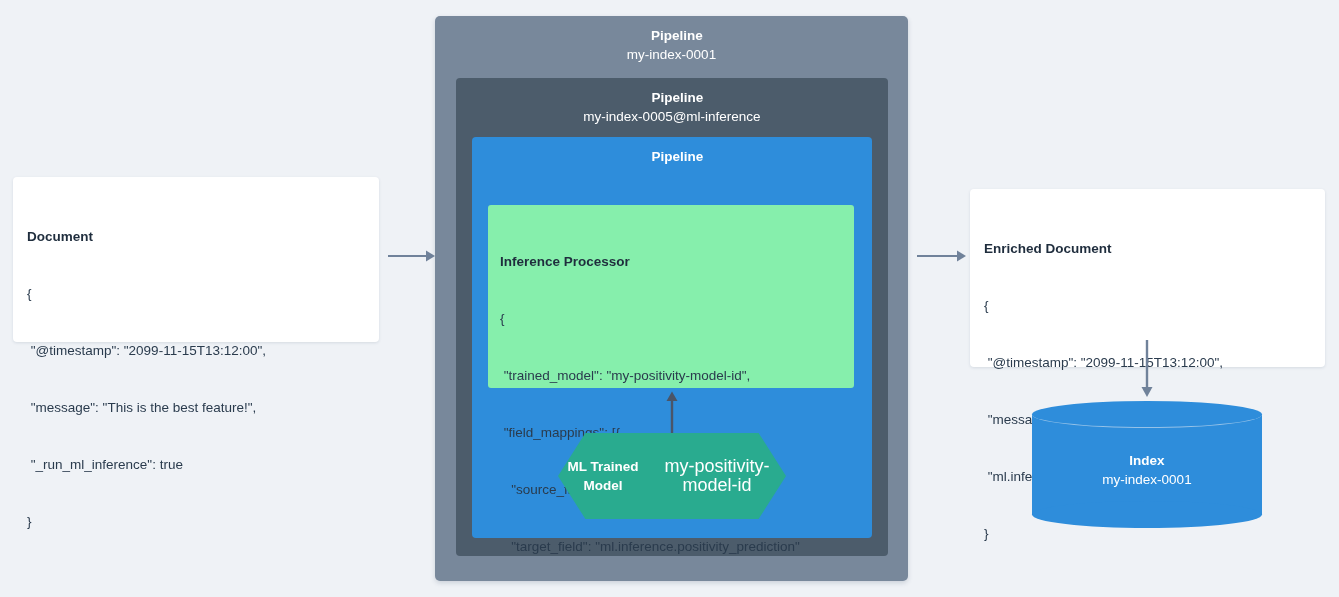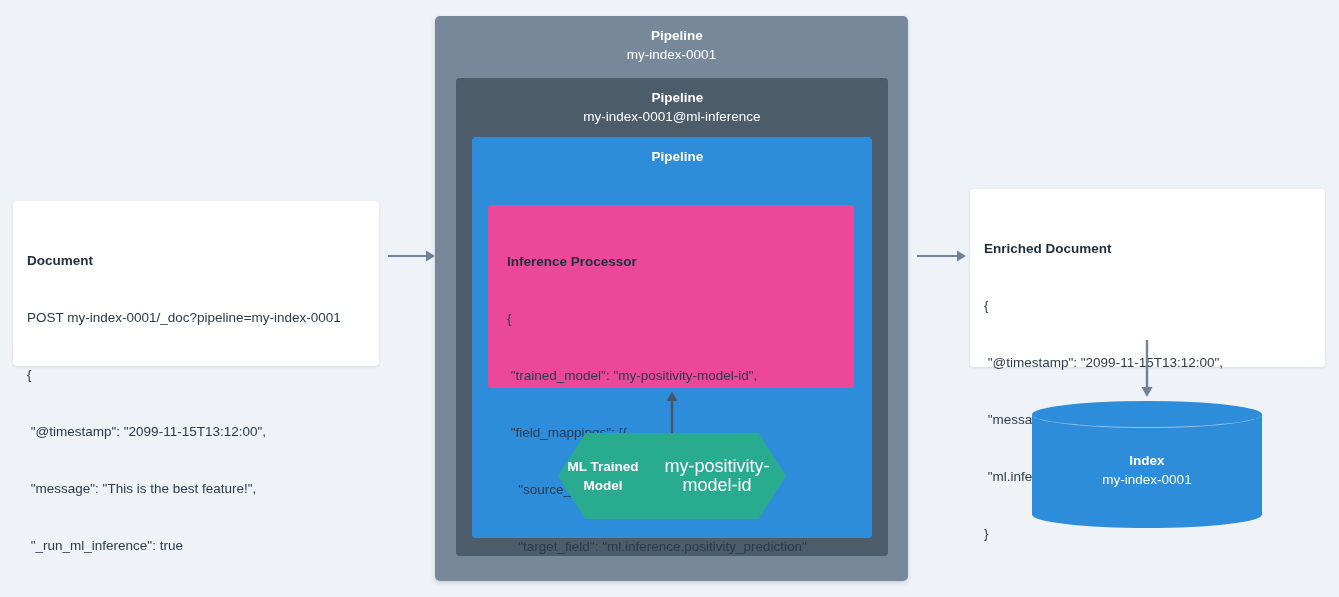--- a/index.html
+++ b/index.html
@@ -93,24 +93,24 @@
     line-height: 20px;
   }
 
   
   .processor {
     position: absolute;
     left: 16px;
     top: 68px;
     width: 366px;
     height: 183px;
-    background: #ec4899;
+    background: #86efac;
     border-radius: 3px;
     box-sizing: border-box;
-    padding: 9px 19px;
+    padding: 9px 12px;
     font-size: 13.5px;
     line-height: 19px;
     color: #2a3b4d;
     white-space: pre;
   }
   .processor .card-title {
     font-weight: bold;
     display: block;
     color: #1f2d3d;
   }
@@ -206,23 +206,22 @@
   
   .arrow {
     position: absolute;
   }
 </style>
 </head>
 <body>
 
 <div class="canvas">
 
-  <div class="doc-card" style="left:13px; top:177px; width:366px; height:165px;margin-top:24px;">
+  <div class="doc-card" style="left:13px; top:177px; width:366px; height:165px;">
     <span class="card-title">Document</span>
-    <span class="code-line">POST my-index-0001/_doc?pipeline=my-index-0001</span>
     <span class="code-line">{</span>
     <span class="code-line"> "@timestamp": "2099-11-15T13:12:00",</span>
     <span class="code-line"> "message": "This is the best feature!",</span>
     <span class="code-line"> "_run_ml_inference": true</span>
     <span class="code-line">}</span>
   </div>
 
   <div class="arrow" style="left:388px; top:248px; width:48px; height:16px;">
     <svg width="48" height="16" viewBox="0 0 48 16">
       <line x1="0" y1="8" x2="38" y2="8" stroke="#70829a" stroke-width="2.2"></line>
@@ -232,21 +231,21 @@
 
   <div class="pipe-outer">
     <div class="pipe-head">
       <span class="pipe-label">Pipeline</span>
       <span class="pipe-name">my-index-0001</span>
     </div>
 
     <div class="pipe-mid">
       <div class="pipe-head">
         <span class="pipe-label">Pipeline</span>
-        <span class="pipe-name">my-index-0001@ml-inference</span>
+        <span class="pipe-name">my-index-0005@ml-inference</span>
       </div>
 
       <div class="pipe-inner">
         <div class="pipe-head">
           <span class="pipe-label">Pipeline</span>
         </div>
 
         <div class="processor">
           <span class="card-title">Inference Processor</span>
           <span class="code-line">{</span>

